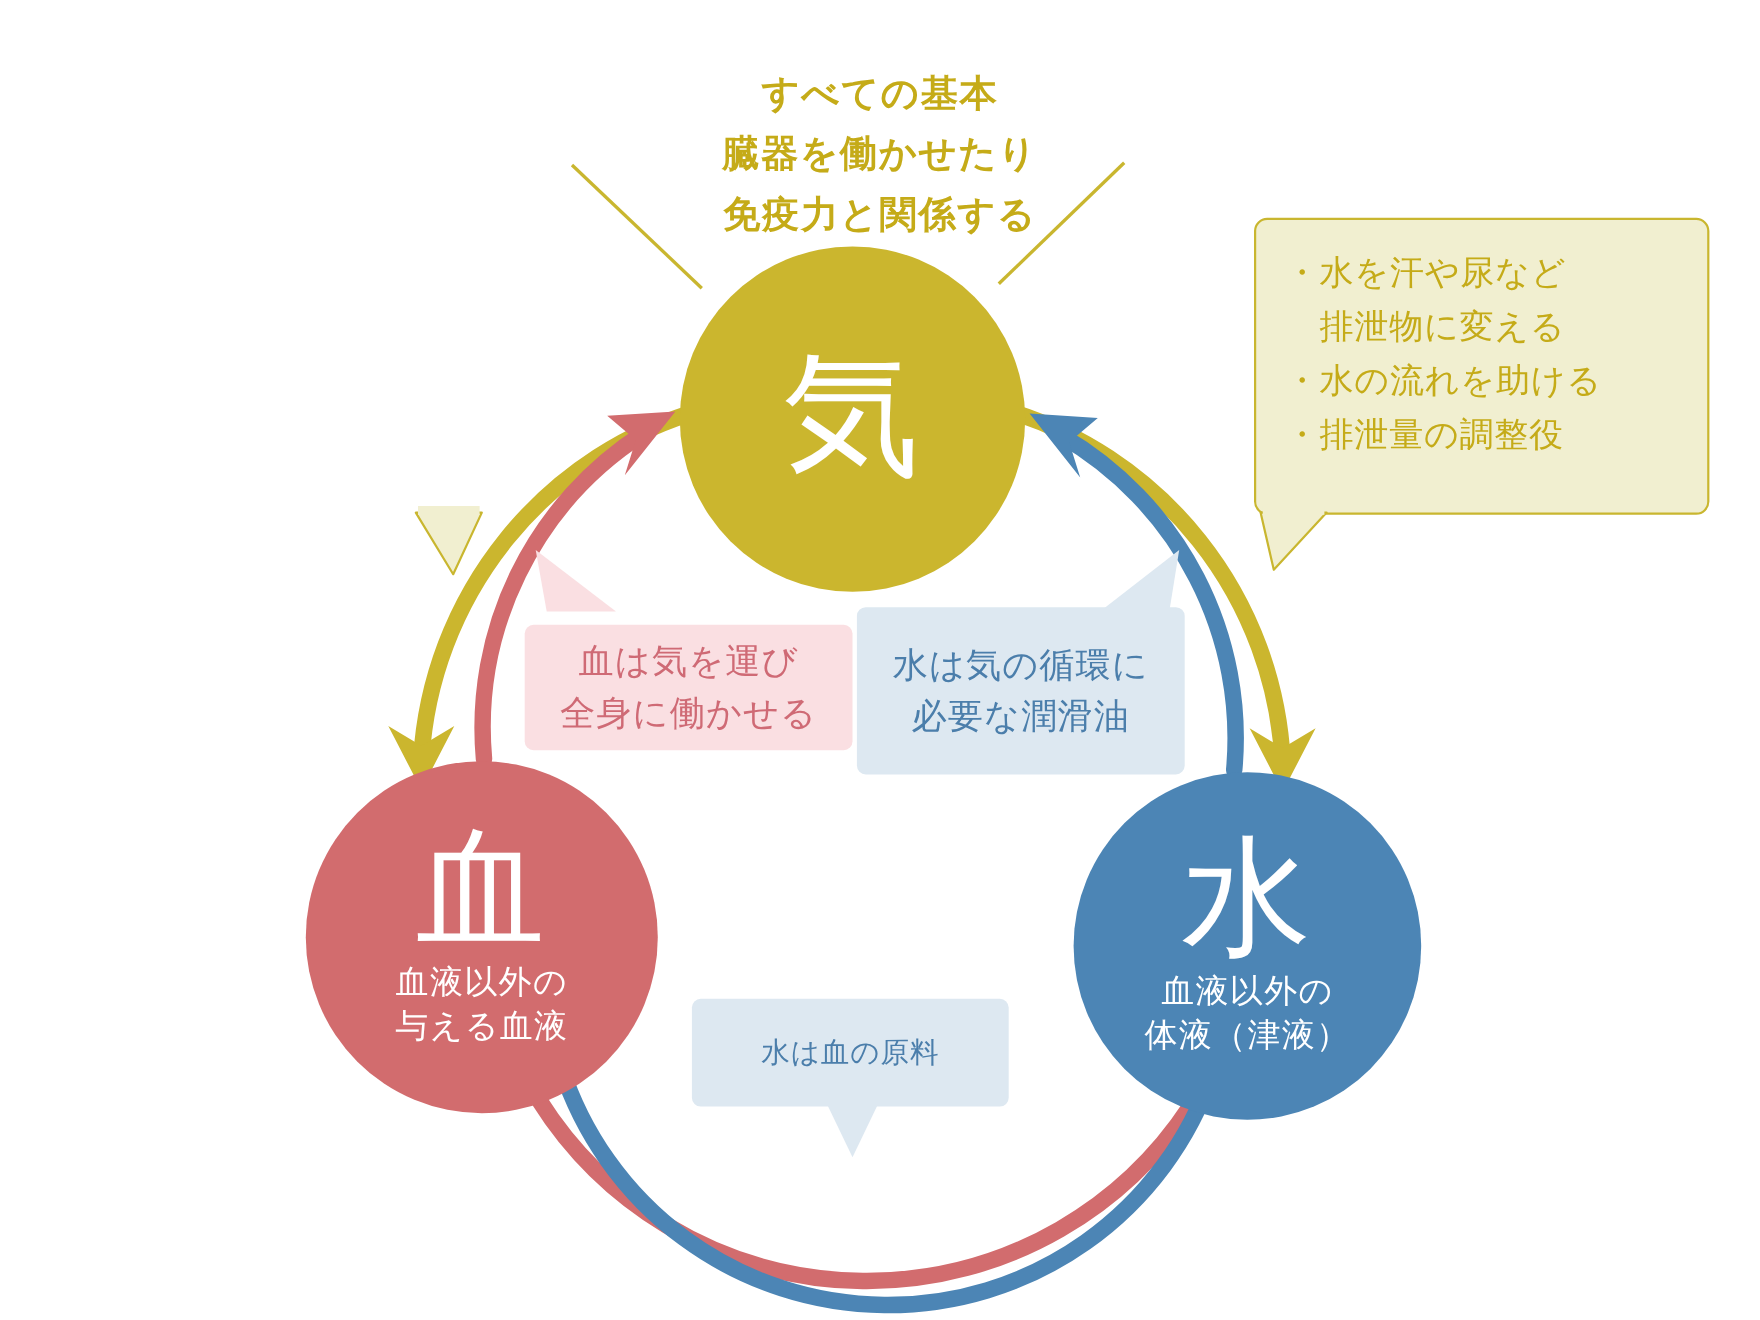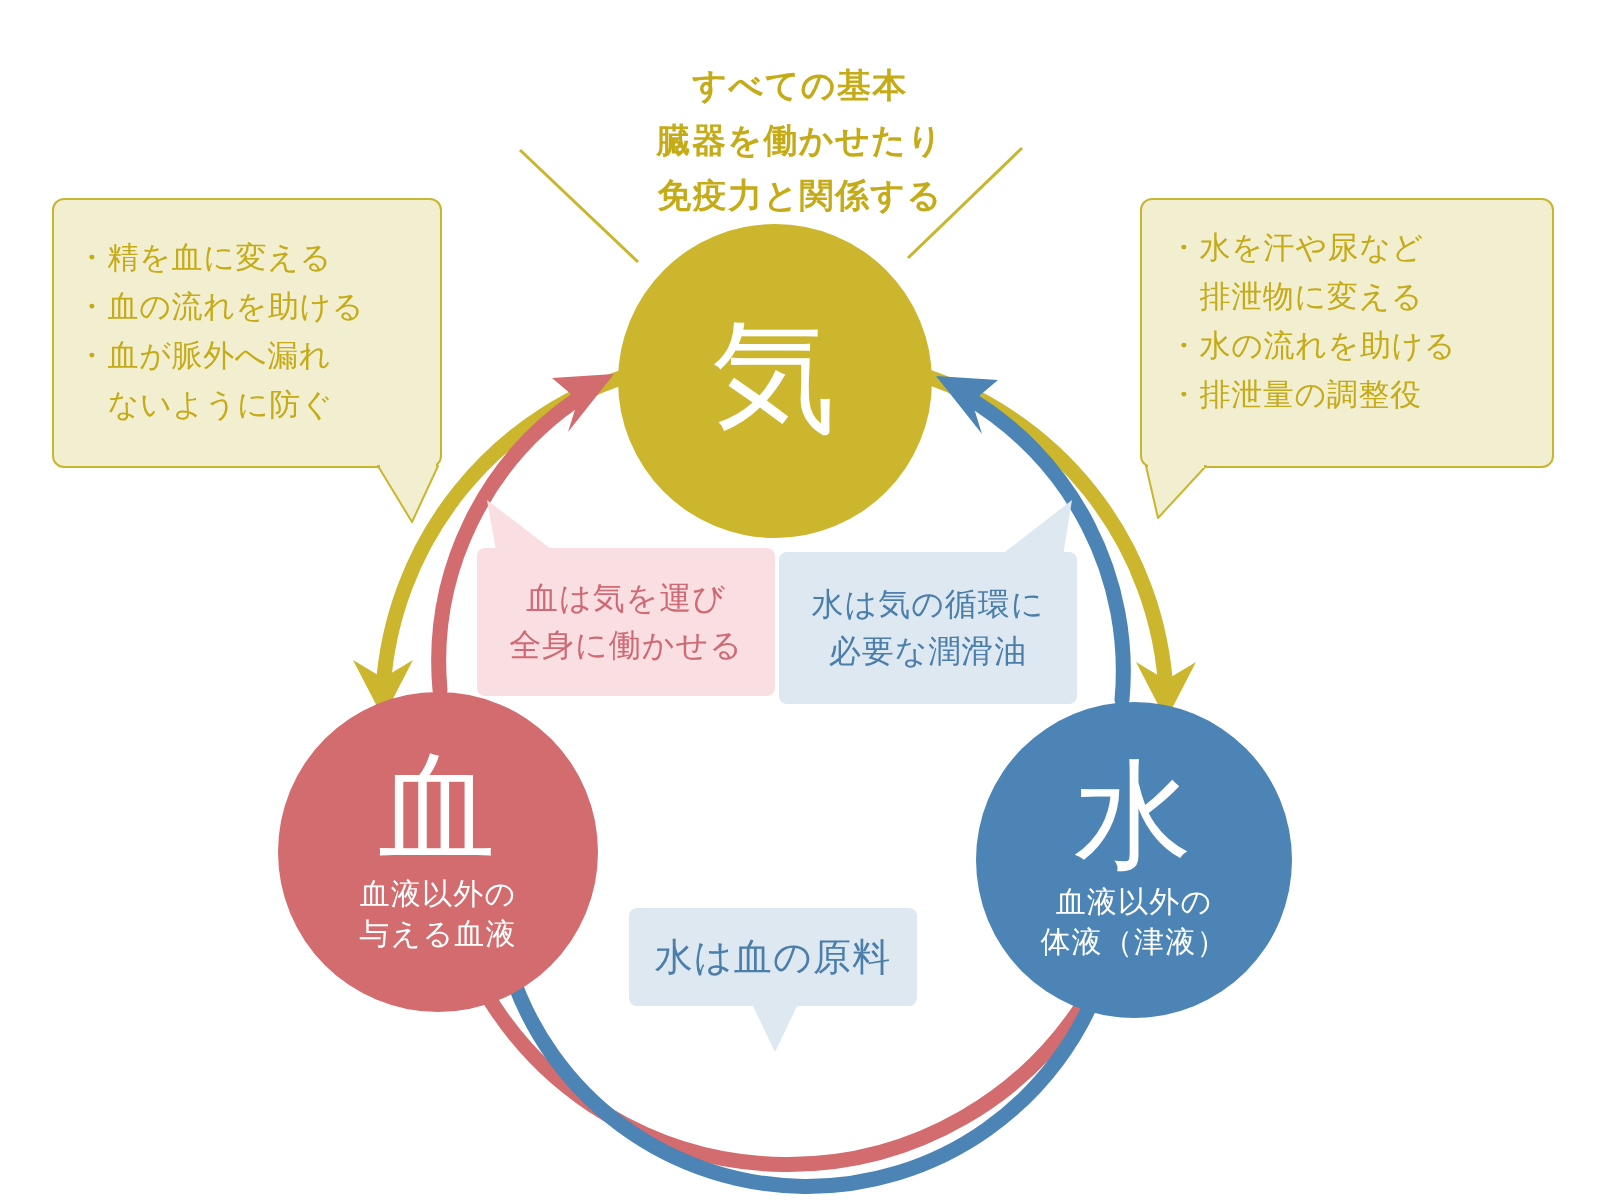--- a/index.html
+++ b/index.html
@@ -102,37 +102,37 @@
     line-height: 1.48;
     letter-spacing: 0.03em;
     text-align: center;
     white-space: pre-line;
     display: flex;
     align-items: center;
     justify-content: center;
     box-sizing: border-box;
   }
   #rel-blood-ki {
-    left: 477px; top: 548px;
-    width: 298px; height: 148px;
+    left: 477px; top: 568px;
+    width: 298px; height: 114px;
     background: #fadfe2;
     color: #cf6a75;
   }
   #rel-water-ki {
     left: 779px; top: 552px;
     width: 298px; height: 152px;
     background: #dde8f1;
     color: #4b7eab;
   }
   #rel-water-blood {
     left: 629px; top: 908px;
     width: 288px; height: 98px;
     background: #dde8f1;
     color: #4b7eab;
-    font-size: 38px;
+    font-size: 26px;
   }
 
   
   #top-heading {
     position: absolute;
     left: 500px; top: 58px;
     width: 600px;
     text-align: center;
     color: #c5ab18;
     font-size: 34px;
@@ -182,24 +182,20 @@
   <div class="node" id="node-sui">
     <span class="glyph">水</span>
     <span class="caption">血液以外の
 体液（津液）</span>
   </div>
 
   <div id="top-heading">すべての基本
 臓器を働かせたり
 免疫力と関係する</div>
 
-  <div class="note-box" id="note-left">・精を血に変える
-・血の流れを助ける
-・血が脈外へ漏れ
-　ないように防ぐ</div>
   <svg class="layer" viewBox="0 0 1600 1200">
     <polygon points="378,466 438,466 412,522" fill="#f1efd0" stroke="#c9b62f" stroke-width="2" stroke-linejoin="round"></polygon>
     <rect x="380" y="460" width="56" height="8" fill="#f1efd0"></rect>
   </svg>
 
   <div class="note-box" id="note-right">・水を汗や尿など
 　排泄物に変える
 ・水の流れを助ける
 ・排泄量の調整役</div>
   <svg class="layer" viewBox="0 0 1600 1200">

